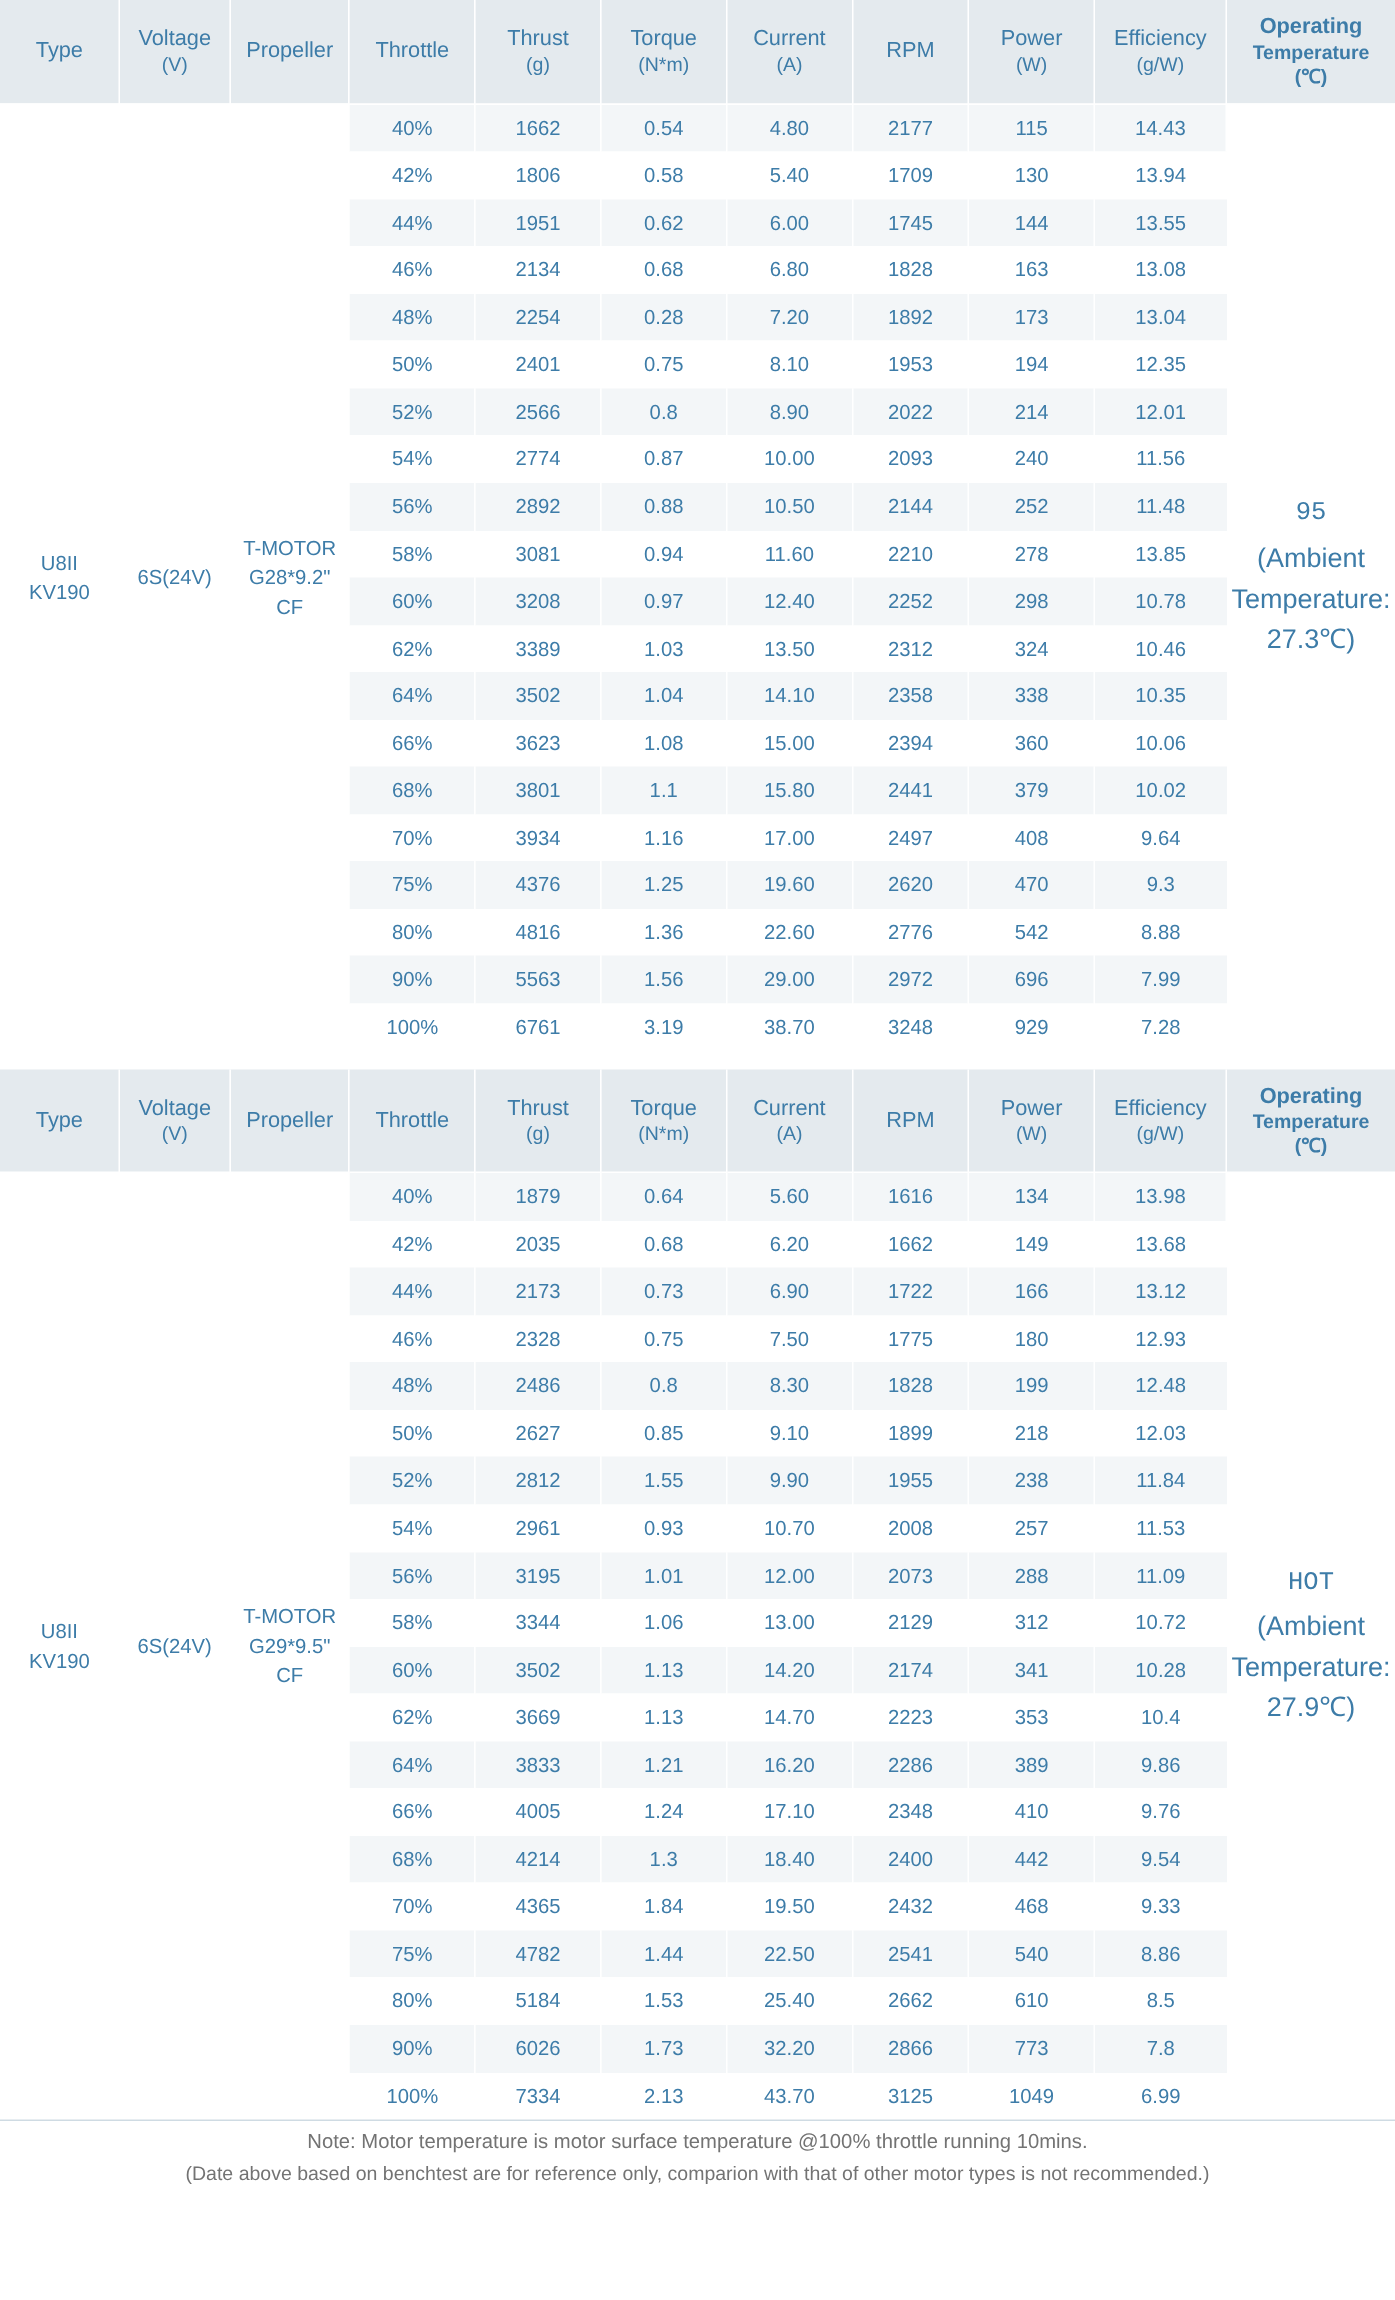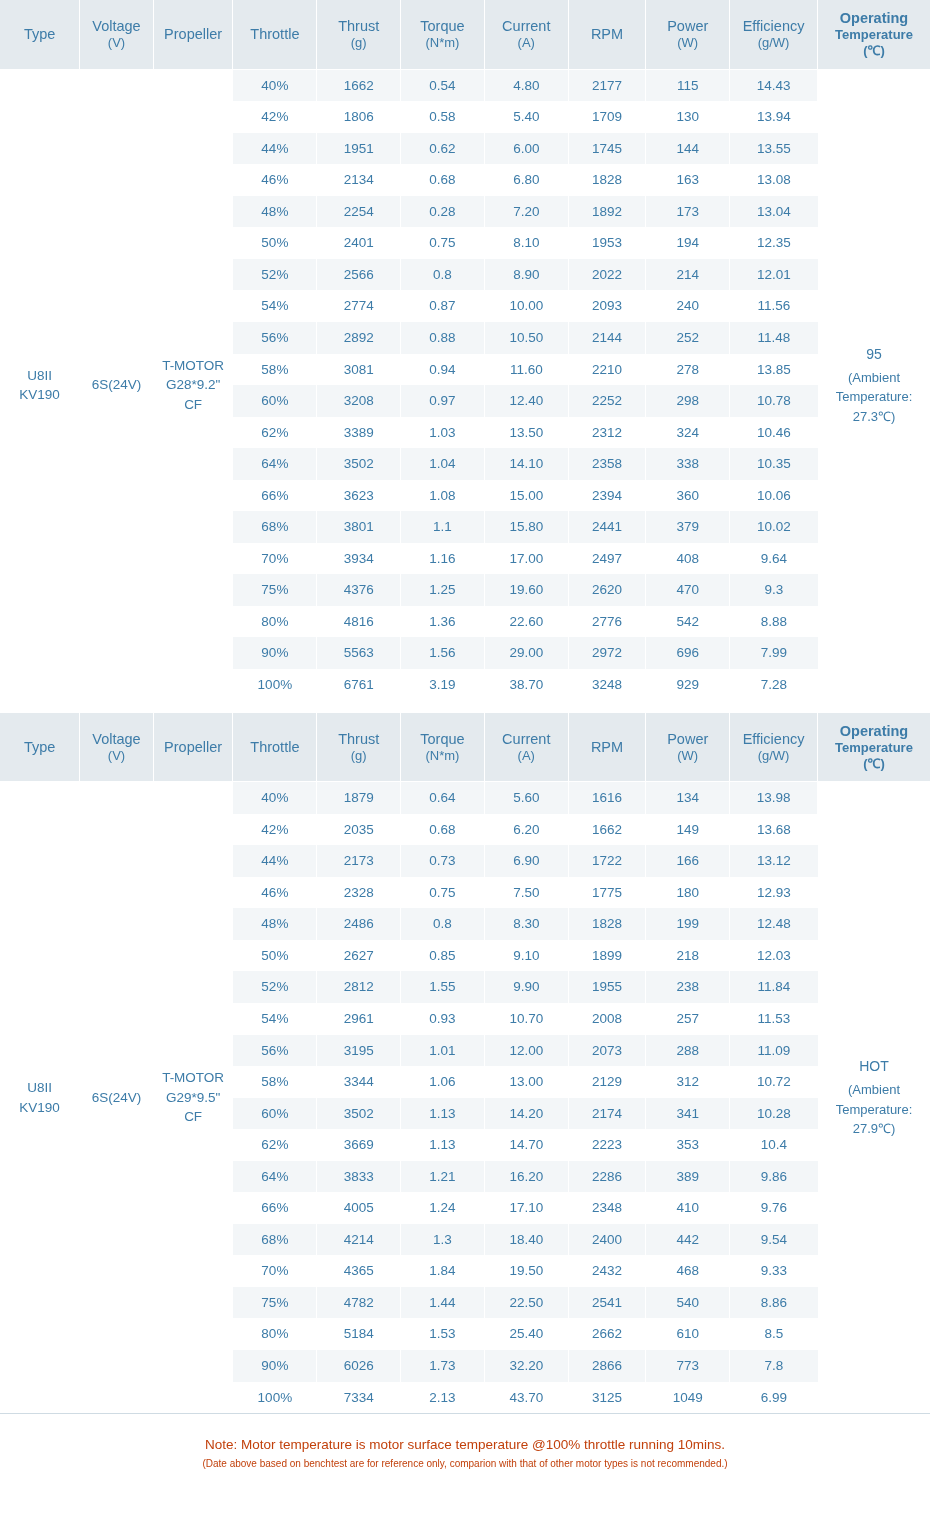--- a/index.html
+++ b/index.html
@@ -72,42 +72,43 @@
   }
   td.merged.type, td.merged.voltage, td.merged.prop {
     font-size: 13.5px;
     line-height: 1.45;
   }
   td.merged.temp {
     line-height: 1.5;
   }
   td.merged.temp .big {
     display: block;
-    font-size: 14px;
+    font-size: 17px;
     margin-bottom: 3px;
+    font-family: Liberation Mono, monospace;
   }
   td.merged.temp .small {
     display: block;
-    font-size: 13px;
+    font-size: 18px;
   }
 
   .block-sep {
     height: 12px;
     background: #ffffff;
   }
 
   .note {
     border-top: 1px solid #cfdbe3;
-    padding: 21px 12px 14px 12px;
+    padding: 4px 12px 14px 12px;
     text-align: center;
-    color: #c2410c;
+    color: #737373;
     font-size: 13.5px;
     line-height: 1.55;
   }
-  .note .line2 { font-size: 10px; }
+  .note .line2 { font-size: 13px; }
 </style>
 </head>
 <body>
 
 <div class="sheet">
   <div id="blocks-container">
   <table class="spec">
     <colgroup>
       <col class="c-type">
           <col class="c-voltage">

